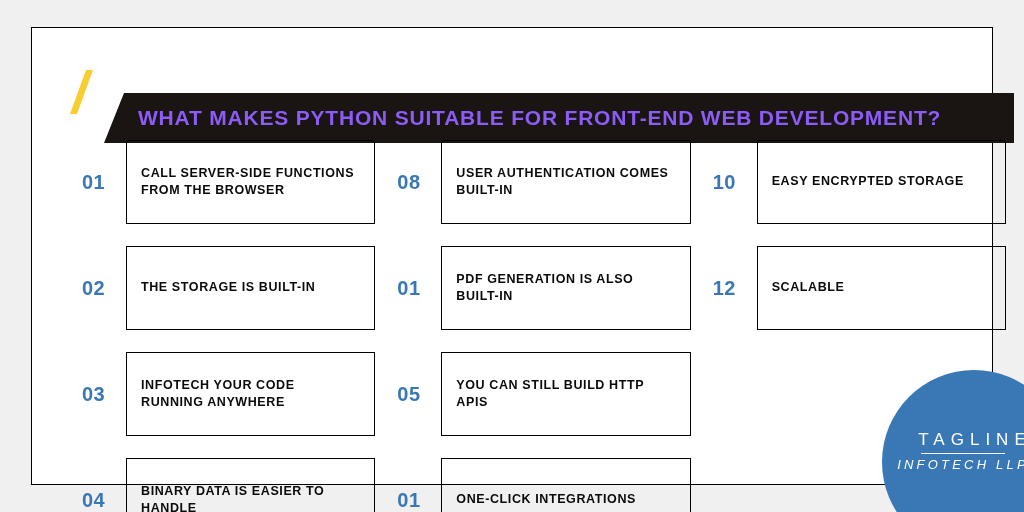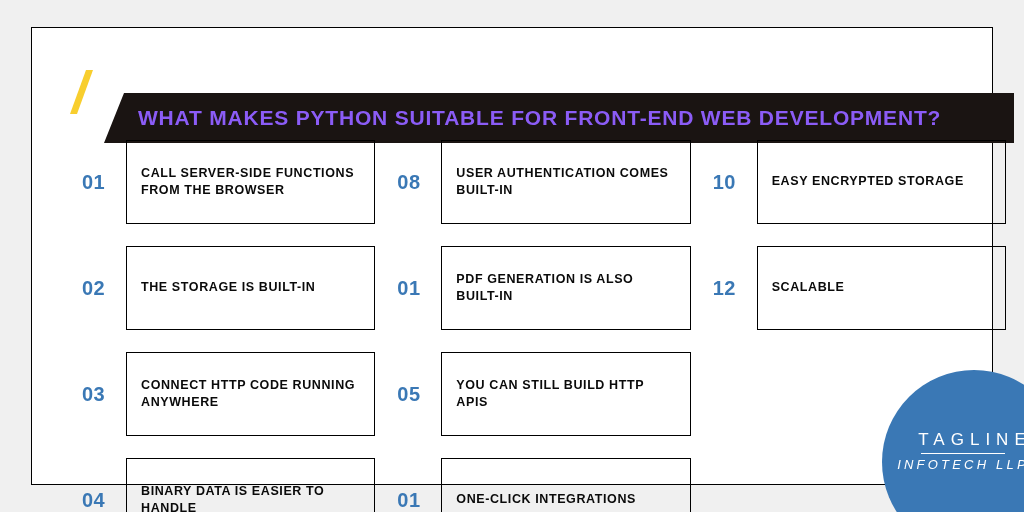--- a/index.html
+++ b/index.html
@@ -145,21 +145,21 @@
     <div class="item">
       <div class="num">01</div>
       <div class="box">CALL SERVER-SIDE FUNCTIONS FROM THE BROWSER</div>
     </div>
     <div class="item">
       <div class="num">02</div>
       <div class="box">THE STORAGE IS BUILT-IN</div>
     </div>
     <div class="item">
       <div class="num">03</div>
-      <div class="box">CONNECT HTTP CODE RUNNING ANYWHERE</div>
+      <div class="box">INFOTECH YOUR CODE RUNNING ANYWHERE</div>
     </div>
     <div class="item">
       <div class="num">04</div>
       <div class="box">BINARY DATA IS EASIER TO HANDLE</div>
     </div>
     <div class="item">
       <div class="num">08</div>
       <div class="box">USER AUTHENTICATION COMES BUILT-IN</div>
     </div>
     <div class="item">

